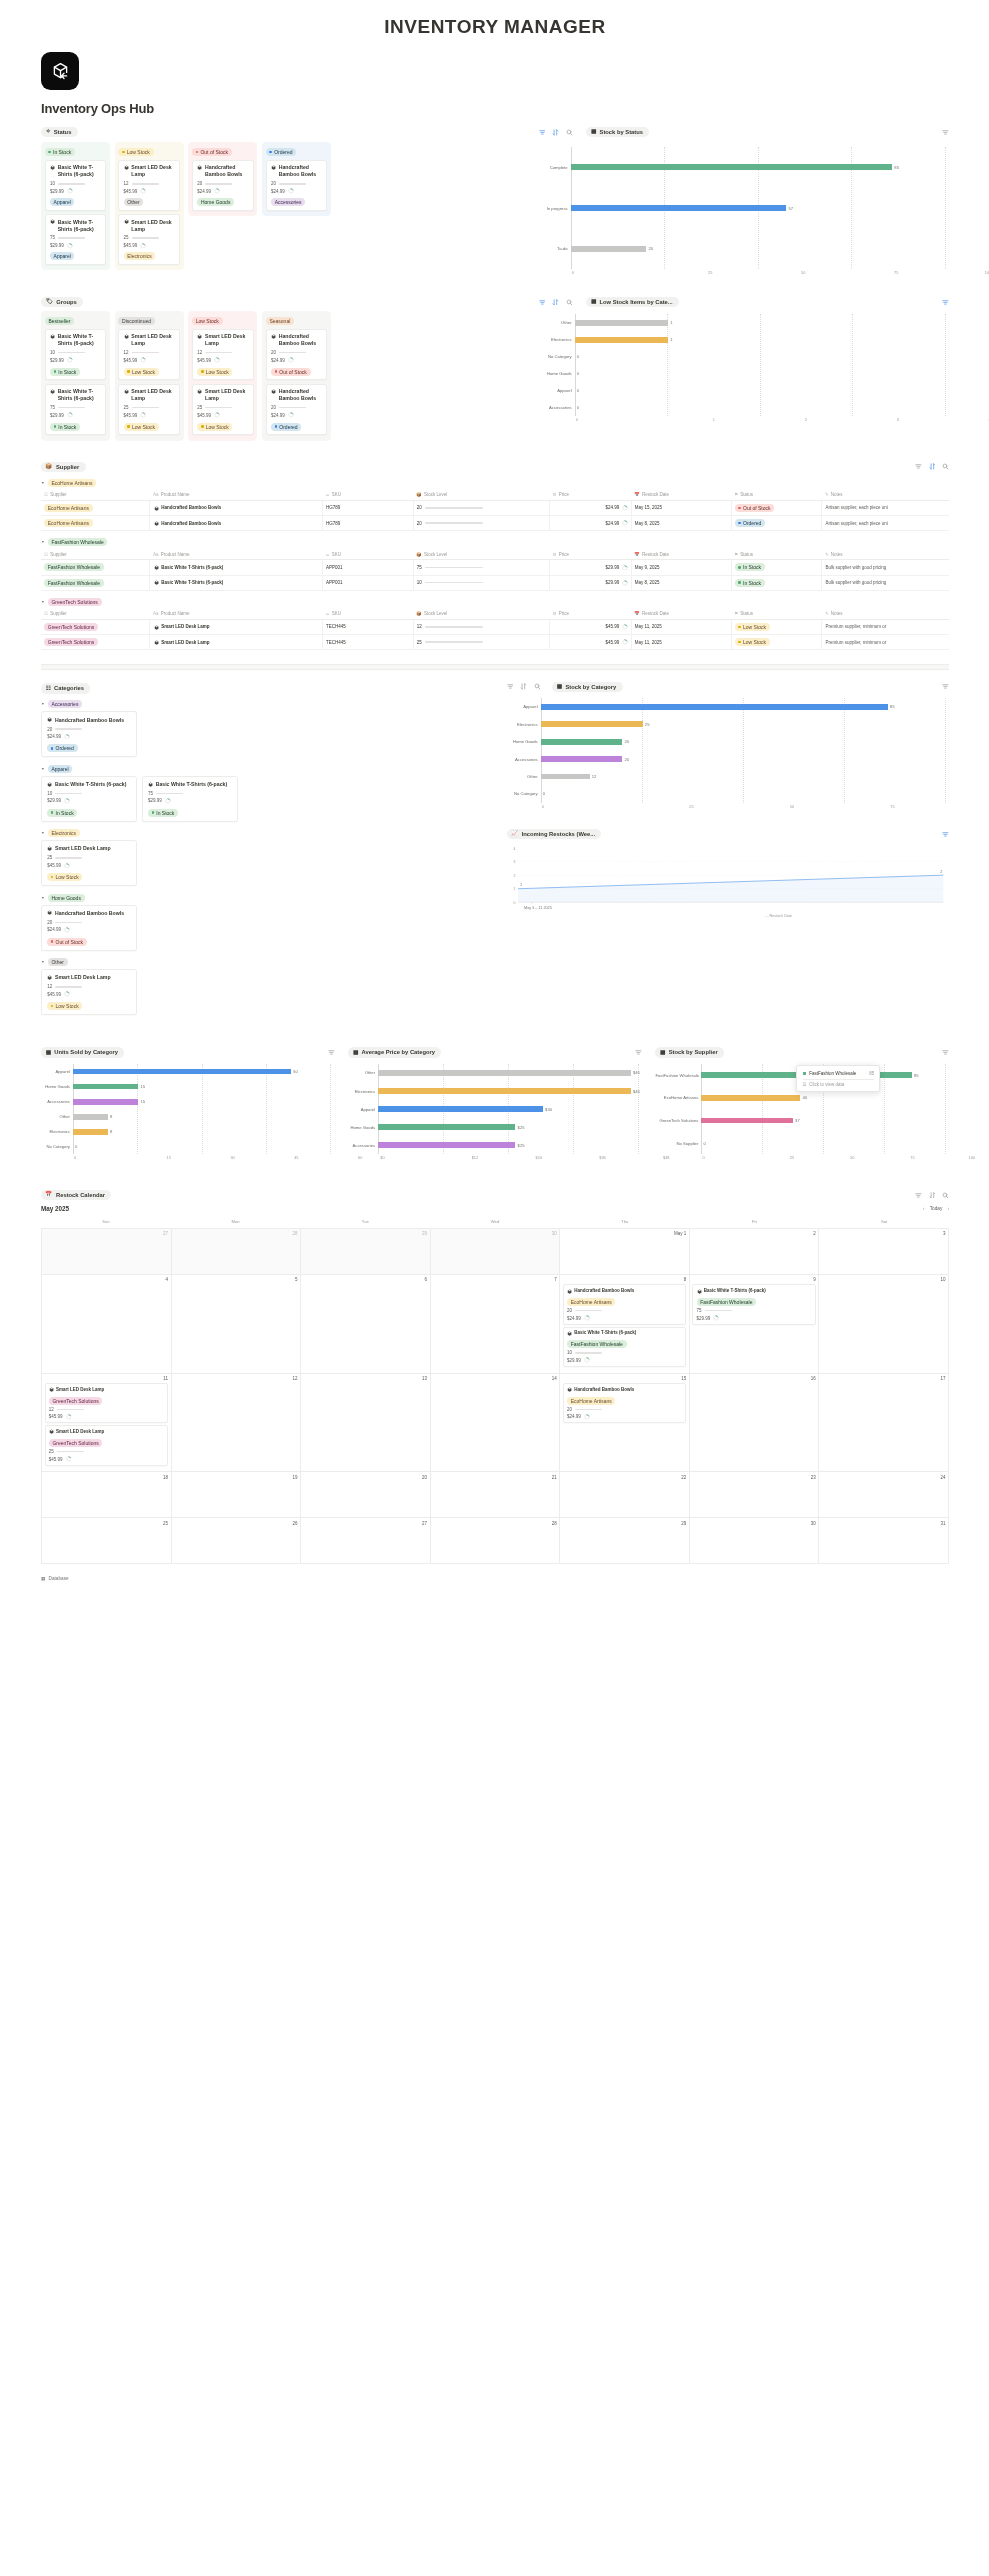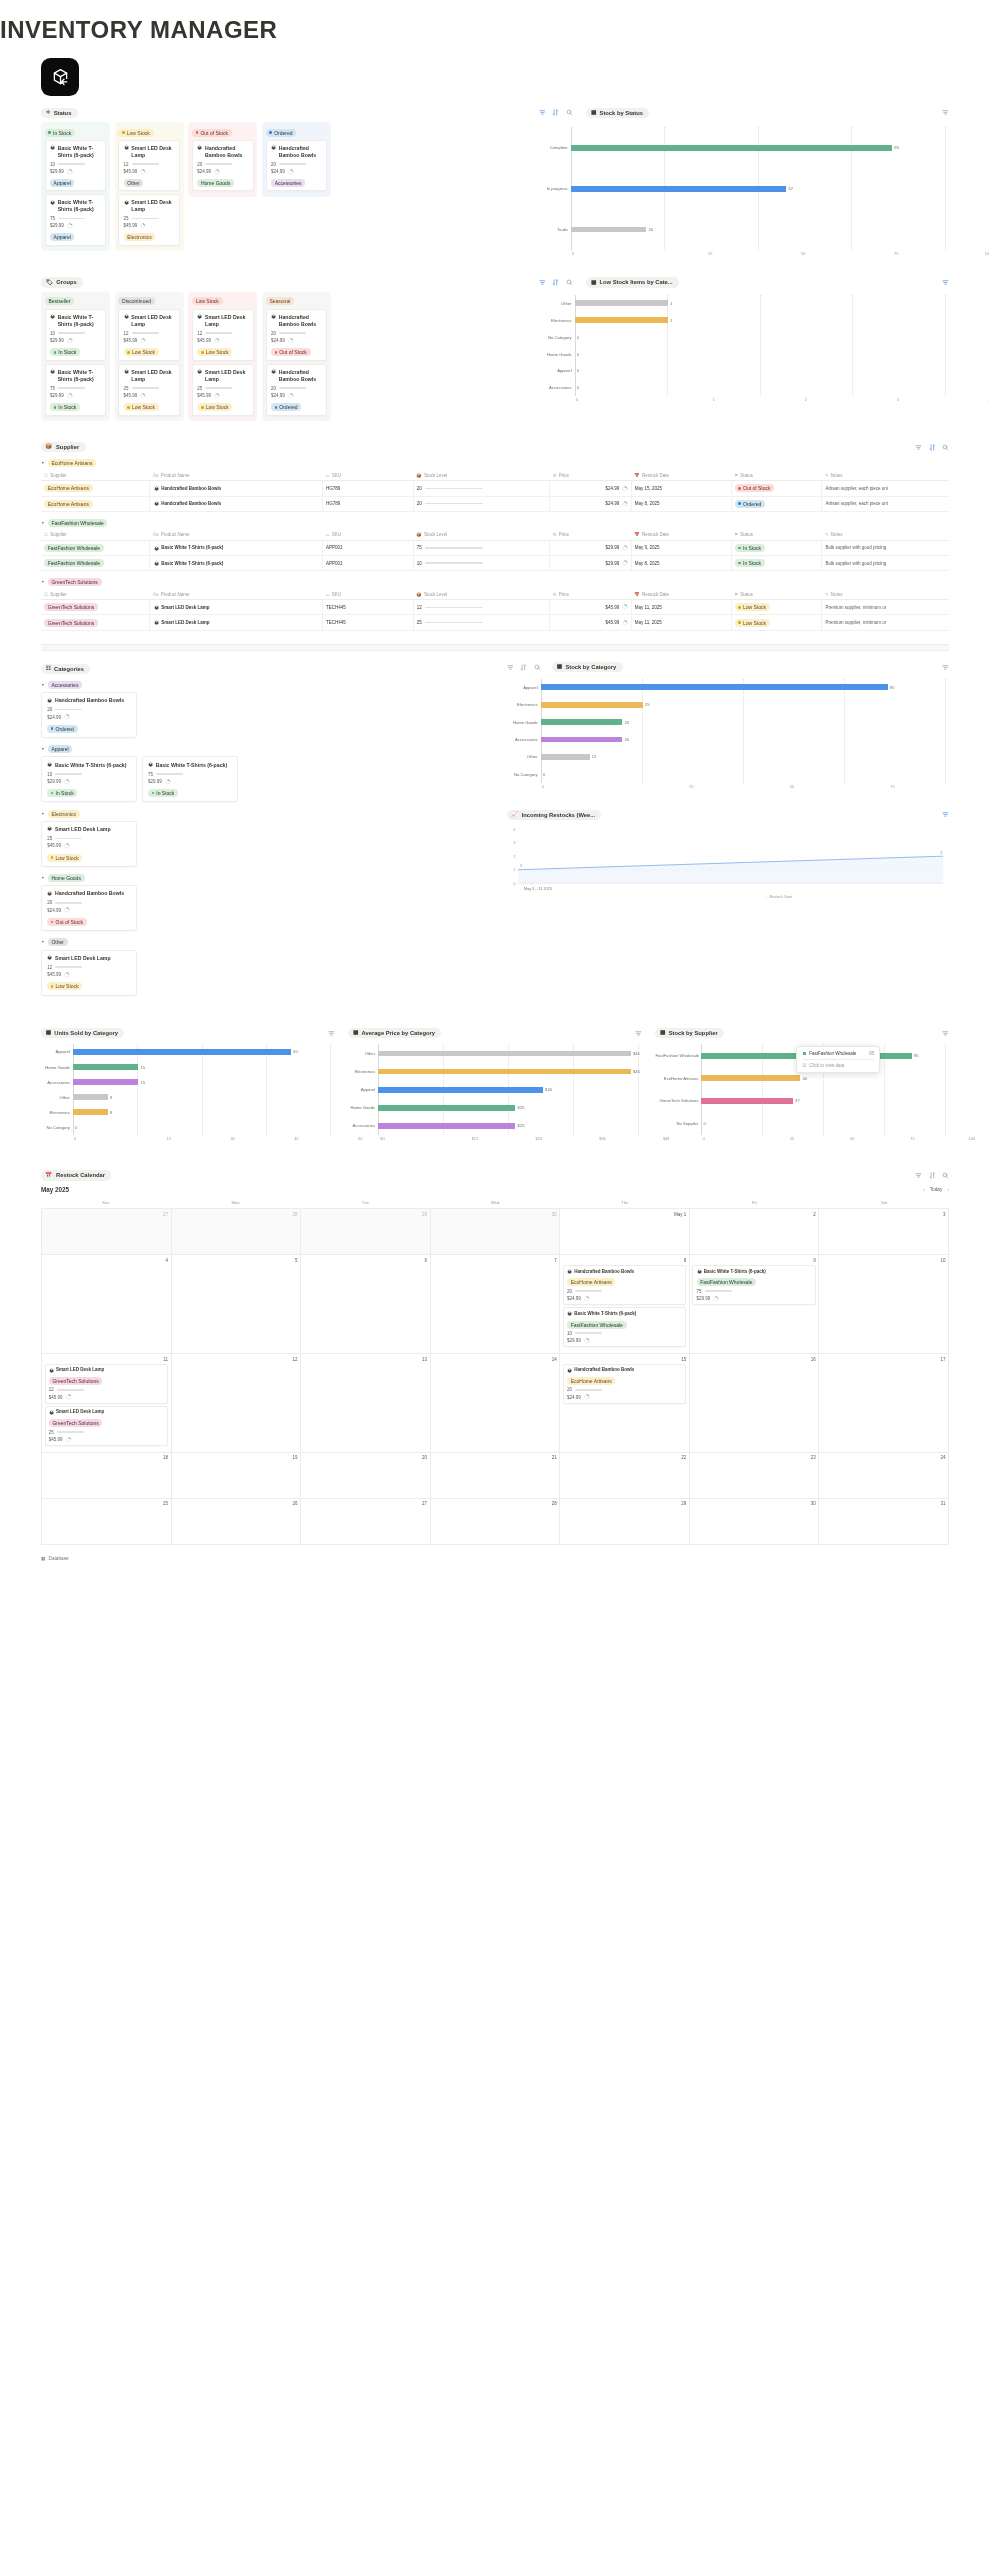--- a/index.html
+++ b/index.html
@@ -4,22 +4,22 @@
 <style>
   * { box-sizing: border-box; margin: 0; padding: 0; }
   body {
     width: 990px;
     background: #fff;
     font-family: "Liberation Sans", sans-serif;
     color: #37352f;
     -webkit-font-smoothing: antialiased;
   }
   .page-title-banner {
-    text-align: left;
-    font-size: 24px;
+    text-align: center;
+    font-size: 19px;
     font-weight: 800;
     letter-spacing: 0.5px;
     padding: 15.7px 0 9.4px;
     font-family: "Liberation Sans", sans-serif;
   }
   .hero { padding: 5.2px 0 0 41px; }
   .app-logo {
     width: 38px; height: 38px; border-radius: 9.4px;
     background: #0b0b0b; display: flex; align-items: center; justify-content: center;
   }
@@ -162,20 +162,21 @@
   <div class="app-logo">
     <svg width="21" height="21" viewBox="0 0 24 24" fill="none" stroke="#fff" stroke-width="1.5" stroke-linecap="round" stroke-linejoin="round">
       <path d="M12 3 5 7v8l7 4 3-1.7"></path>
         <path d="M12 3l7 4v6"></path>
         <path d="M5 7l7 4 7-4"></path>
         <path d="M12 11v8"></path>
       <path d="M19 17h-5"></path>
         <path d="M16 14l-3 3 3 3"></path>
     </svg>
   </div>
+  <div class="hero-title">Inventory Ops Hub</div>
 </div>
 
 <div class="wrap">
 
   <div class="section" style="display:flex; gap:15.7px; align-items:flex-start;">
     <div style="width:482px;">
       <div class="toolbar" style="margin-bottom:2.1px;">
         <div class="chip">
           <span class="gl">✧</span>
           <span>Status</span>

